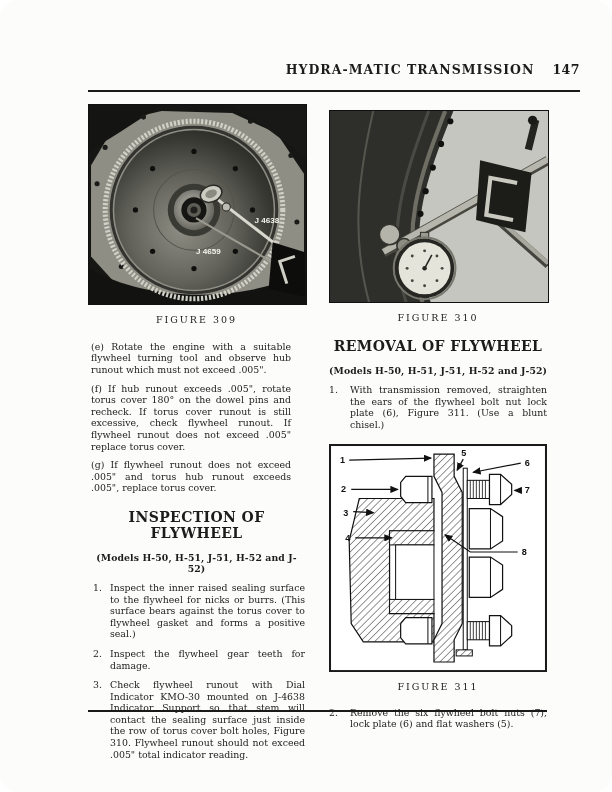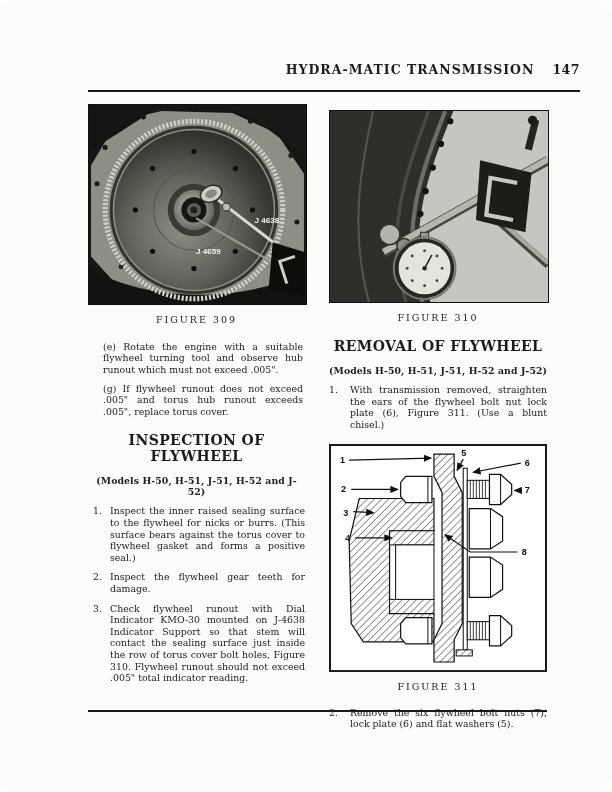--- a/index.html
+++ b/index.html
@@ -27,21 +27,21 @@
   .col-r{position:absolute;left:329px;top:110px;width:218px;}
 
   .photo{display:block;width:100%;border:1px solid #111;background:#222;}
   .fig311-wrap{display:block;width:100%;}
 
   .figcap{
     margin-top:9px;text-align:center;
     font-size:9.5px;letter-spacing:2px;color:#222;
   }
   .para{
-    margin:7px 0 0 15px;width:200px;
+    margin:7px 0 0 3px;width:200px;
     font-size:9.4px;line-height:11.6px;text-align:justify;
   }
   .para.first{margin-top:16px;}
   .sect-head{
     margin-top:15px;text-align:center;
     font-weight:bold;font-size:14px;letter-spacing:0.4px;
   }
   .sect-models{
     margin-top:11px;text-align:center;
     font-weight:bold;font-size:9.3px;letter-spacing:0.1px;
@@ -125,20 +125,21 @@
       <circle cx="136" cy="101" r="4" fill="#bcbcb2" stroke="#2c2c28"></circle>
       <path d="M182,136 L214,146 L214,190 L178,182 Z" fill="#0d0d0b"></path>
       <path d="M204,150 l-15,5 l7,22" fill="none" stroke="#cfcfc5" stroke-width="3"></path>
       <text class="svgtxt" x="164" y="117" font-size="8" font-weight="bold" fill="#f2f2ea">J 4638</text>
       <text class="svgtxt" x="106" y="148" font-size="8" font-weight="bold" fill="#f2f2ea">J 4659</text>
     </svg>
 
     <div class="figcap">FIGURE 309</div>
 
     <div class="para first">(e)  Rotate the engine with a suitable flywheel turning tool and observe hub runout which must not exceed .005".</div>
+    <div class="para">(f)  If hub runout exceeds .005", rotate torus cover 180° on the dowel pins and recheck.  If torus cover runout is still excessive, check flywheel runout.  If flywheel runout does not exceed .005" replace torus cover.</div>
     <div class="para">(g)  If flywheel runout does not exceed .005" and torus hub runout exceeds .005", replace torus cover.</div>
 
     <div class="sect-head">INSPECTION OF FLYWHEEL</div>
     <div class="sect-models">(Models H-50, H-51, J-51, H-52 and J-52)</div>
 
     <div class="li">
       <span class="num">1.</span>
       <span class="txt">Inspect the inner raised sealing surface to the flywheel for nicks or burrs. (This surface bears against the torus cover to flywheel gasket and forms a positive seal.)</span>
     </div>
     <div class="li">

